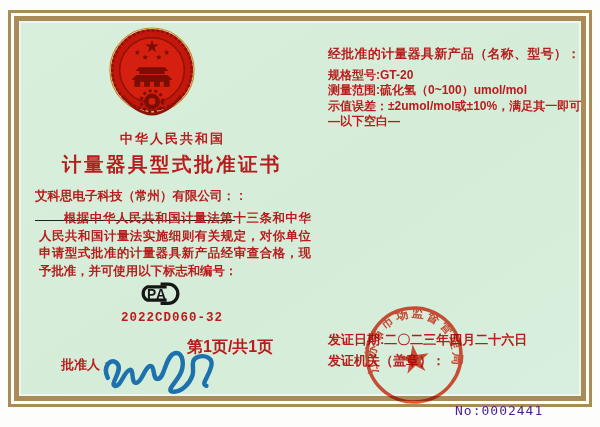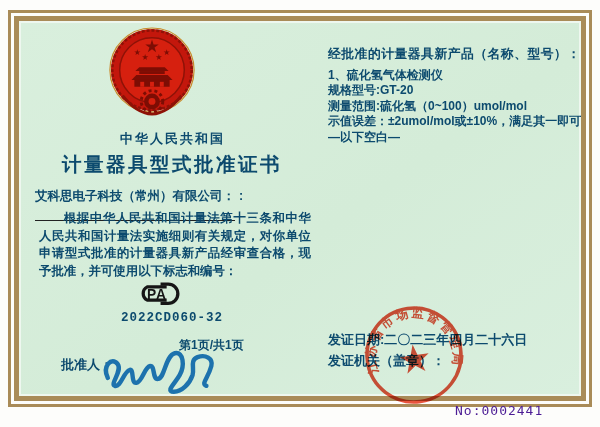--- a/index.html
+++ b/index.html
@@ -18,35 +18,35 @@
     border:3px solid #a98b58;
   }
   .frame-inner {
     position:absolute; left:3px; top:3px; right:3px; bottom:3px;
     border:5px solid #a98b58;
     background:linear-gradient(145deg,#d9efdd 0%,#d4ecd8 55%,#d9efde 100%);
     box-shadow:inset 0 0 0 2px #eef7ef;
   }
   .content { position:absolute; inset:0; }
   .abs { position:absolute; }
-  .ink { color:#0c4a6e; font-weight:bold; }
+  .ink { color:#b91c1c; font-weight:bold; }
 
   .country   { left:70px;  top:130px; width:205px; text-align:center;
                font-size:13px; letter-spacing:2px; }
   .cert-title{ left:52px;  top:151px; width:240px; text-align:center;
                font-size:19.5px; letter-spacing:2.5px; }
   .company   { left:35px;  top:188px; font-size:12.5px; }
   .company .u{ border-bottom:1.5px solid #222; padding-bottom:17px; }
   .company .c2{ margin-left:4px; }
   .body-par  { left:39px;  top:210px; width:272px; font-size:12.4px;
                line-height:17.6px; text-align:justify; text-indent:2em; }
   .cpa-wrap  { left:130px; top:281px; width:56px; height:26px; }
   .appr-num  { left:121px; top:311px; font-size:12.5px; letter-spacing:1px;
                font-family:Liberation Mono, monospace; }
-  .page-ind  { left:179px; top:337px; font-size:12px; }
+  .page-ind  { left:187px; top:337px; font-size:16px; }
   .approver  { left:61px;  top:356px; font-size:13px; }
   .signature { left:96px;  top:340px; width:138px; height:60px; }
 
   .r-header  { left:328px; top:46px;  font-size:12.8px; letter-spacing:0.5px; }
   .products  { left:328px; top:68px;  width:255px; font-size:12px;
                line-height:15.4px; }
   .issue-date{ left:328px; top:331px; font-size:13px; }
   .authority { left:328px; top:352px; font-size:13px; }
 
   .seal      { left:362px; top:303px; width:104px; height:104px;
@@ -122,21 +122,20 @@
       <path d="M12,38 C6,26 16,16 22,24 C27,31 14,44 19,46 C25,48 28,32 34,30
                C39,28 35,44 41,43 C47,42 49,27 55,26 C60,25 57,40 63,39
                C70,38 70,16 80,13 C89,11 90,26 85,35 C80,44 70,52 79,52
                C87,52 95,44 98,35 C100,28 95,20 103,17 C111,14 119,18 117,26
                C114,38 106,44 112,46" fill="none" stroke="#1d72ad" stroke-width="4.5" stroke-linecap="round" stroke-linejoin="round"></path>
     </svg>
 
     <div class="abs ink r-header">经批准的计量器具新产品（名称、型号）：</div>
 
     <div class="abs ink products">
-      <div>1、硫化氢气体检测仪</div>
       <div>规格型号:GT-20</div>
       <div>测量范围:硫化氢（0~100）umol/mol</div>
       <div>示值误差：±2umol/mol或±10%，满足其一即可</div>
       <div>—以下空白—</div>
     </div>
 
     <div class="abs ink issue-date">发证日期:二〇二三年四月二十六日</div>
     <div class="abs ink authority">发证机关（盖章）：</div>
 
     <svg class="abs seal" viewBox="0 0 104 104">

